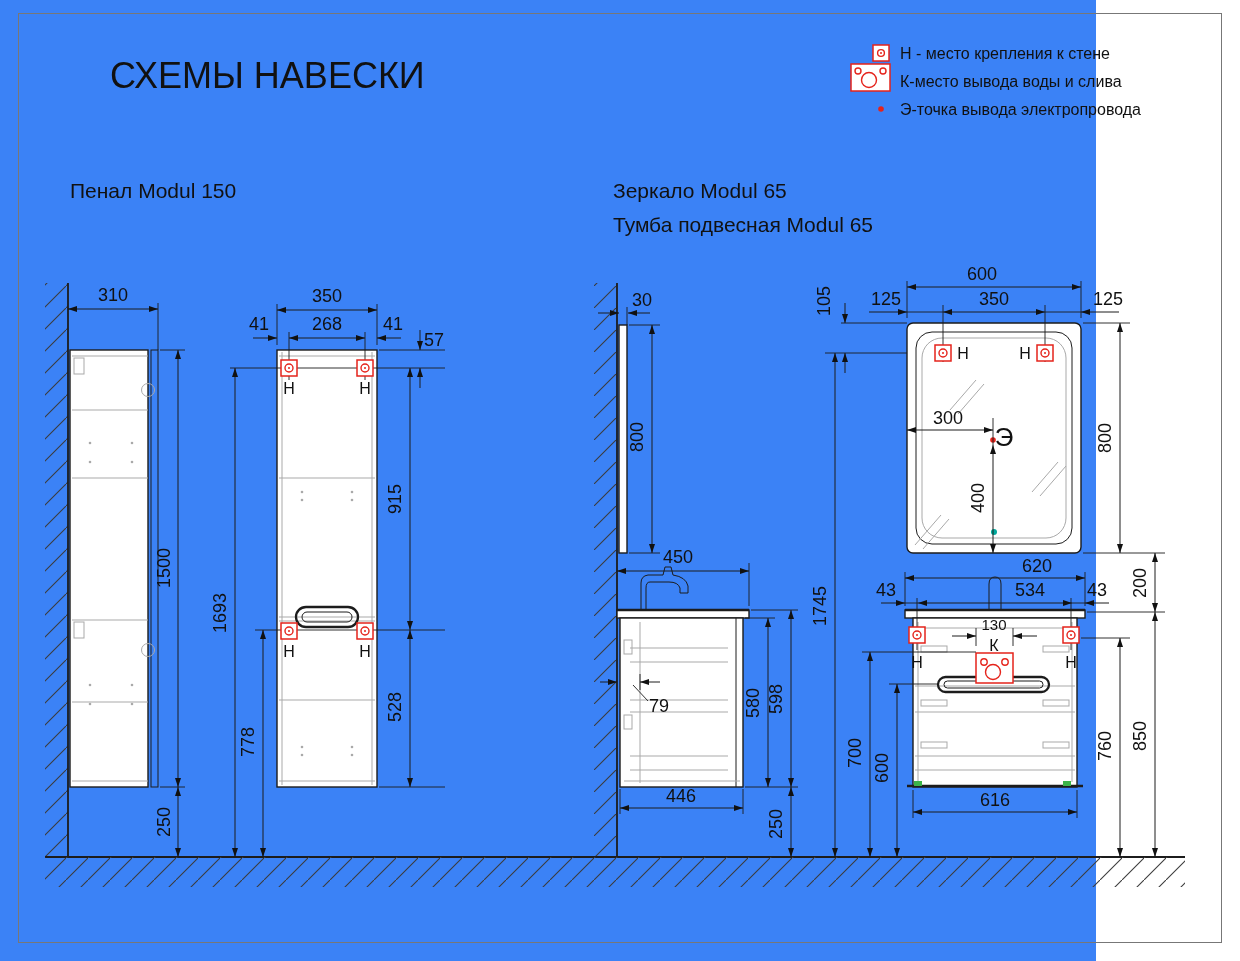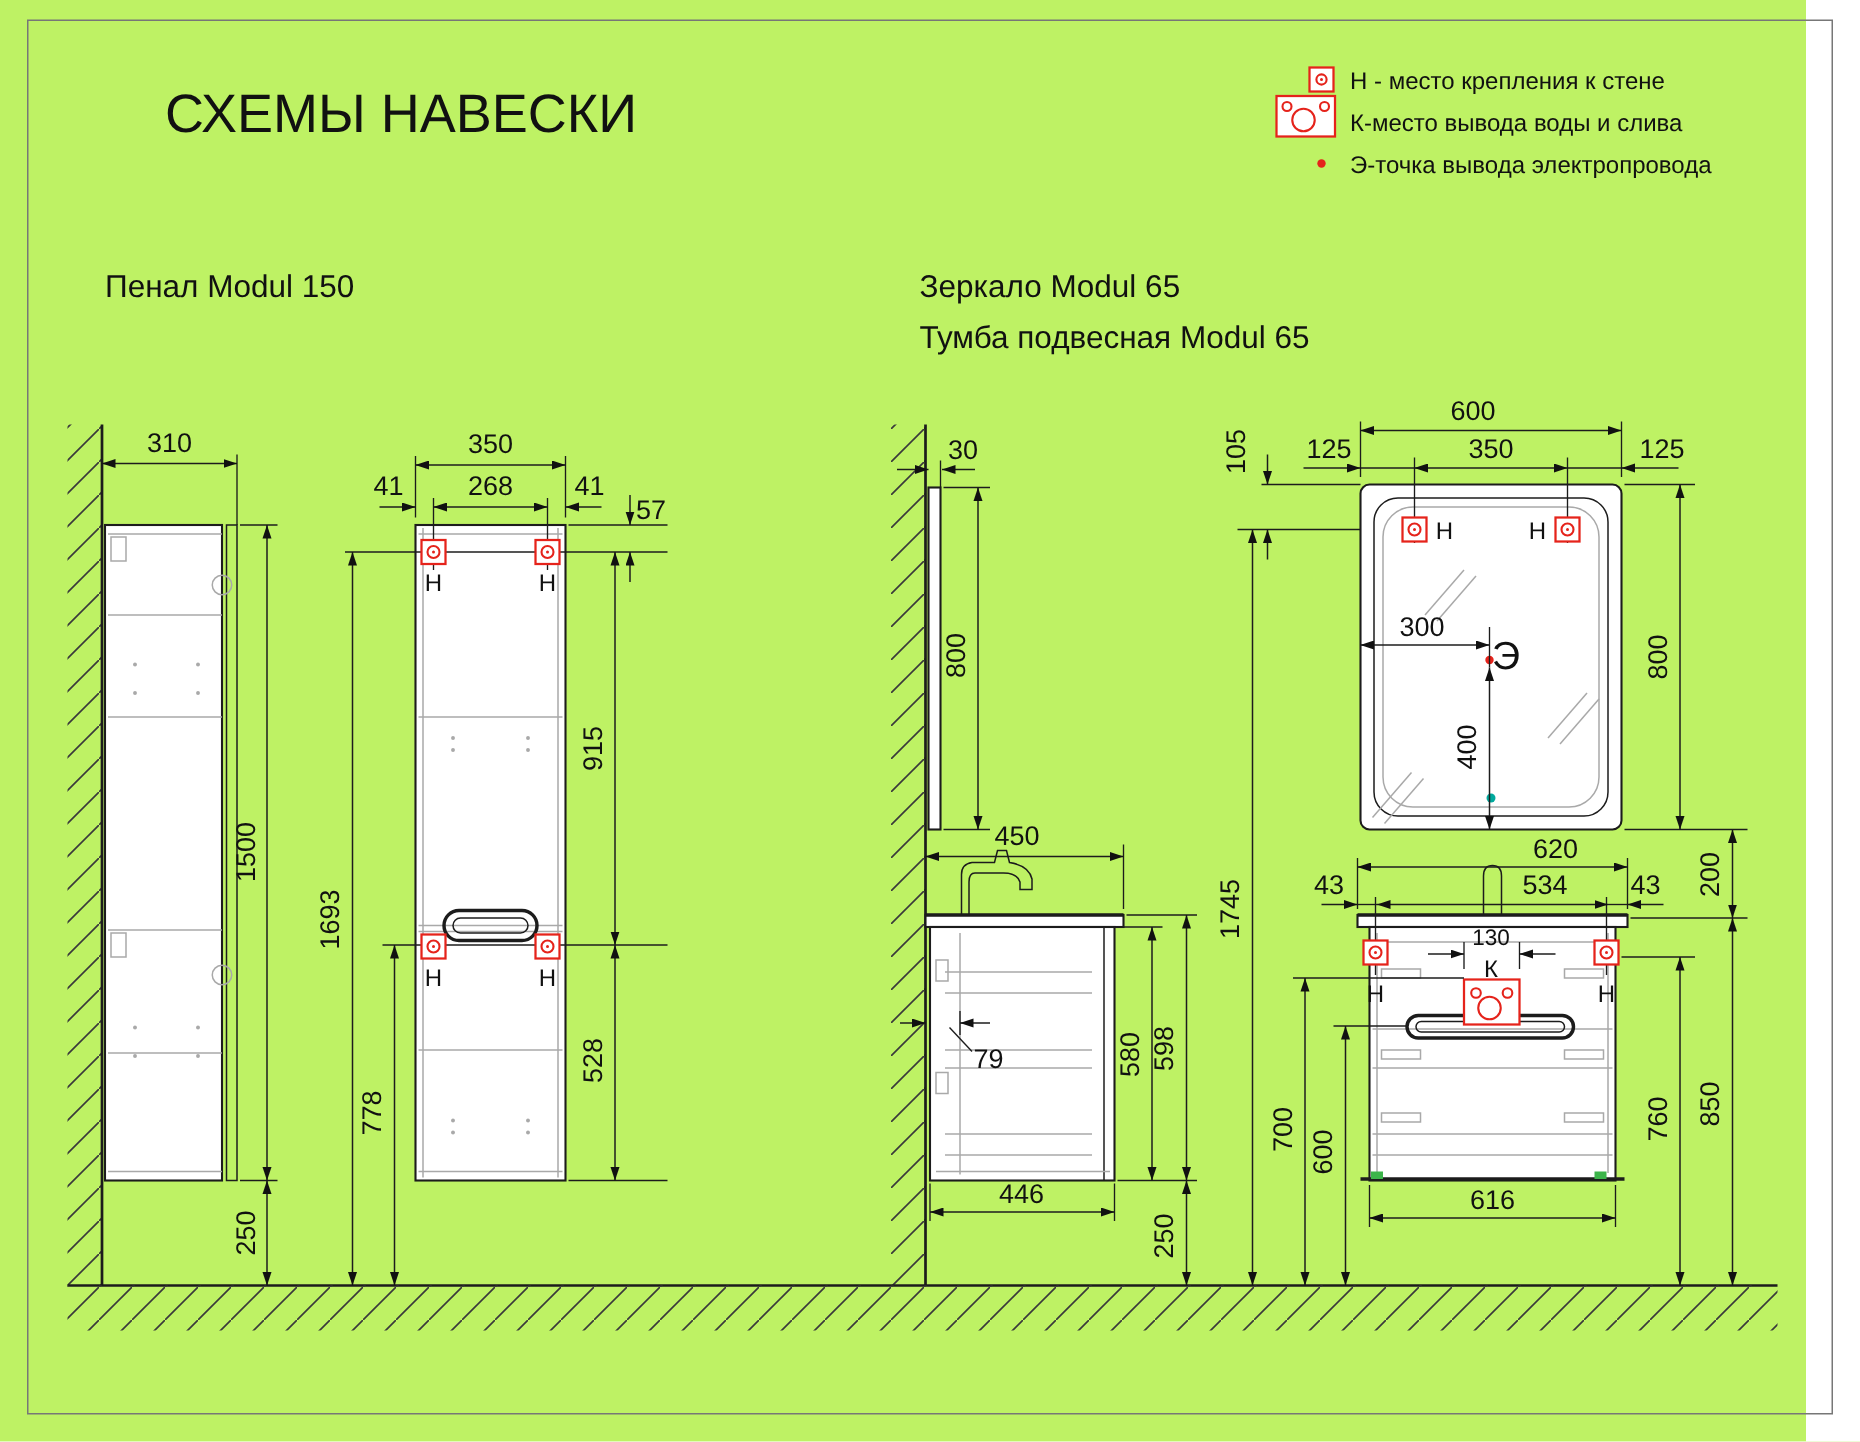--- a/index.html
+++ b/index.html
@@ -1,16 +1,16 @@
 <!DOCTYPE html>
 <html><head>
 <meta charset="utf-8">
 <style>
   html,body{margin:0;padding:0;background:#fff}
-  .stage{width:1204px;height:961px;position:relative;background:#bef264;font-family:"Liberation Sans",sans-serif}
+  .stage{width:1096px;height:961px;position:relative;background:#3b82f6;font-family:"Liberation Sans",sans-serif}
   svg text{font-family:"Liberation Sans",sans-serif;fill:#111}
   .dt{font-size:18px;text-anchor:middle}
   .dts{font-size:15px;text-anchor:middle}
   .ttl{font-size:36px;text-anchor:start}
   .hdr{font-size:21px;text-anchor:start}
   .leg{font-size:16px;text-anchor:start}
   .mk{font-size:16px;text-anchor:middle}
   .ekey{font-size:26px;text-anchor:middle}
   .dl{stroke:#1c1c1c;stroke-width:1;fill:none}
   .ext{stroke:#1c1c1c;stroke-width:0.9;fill:none}

